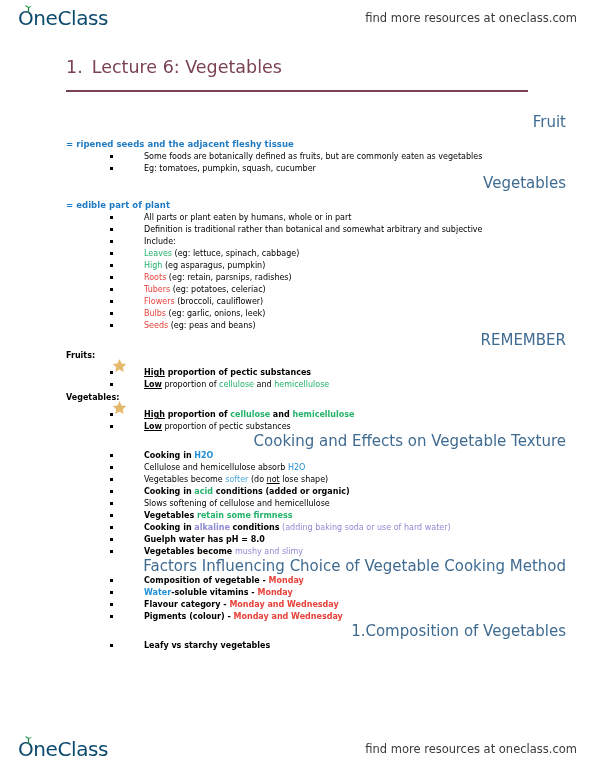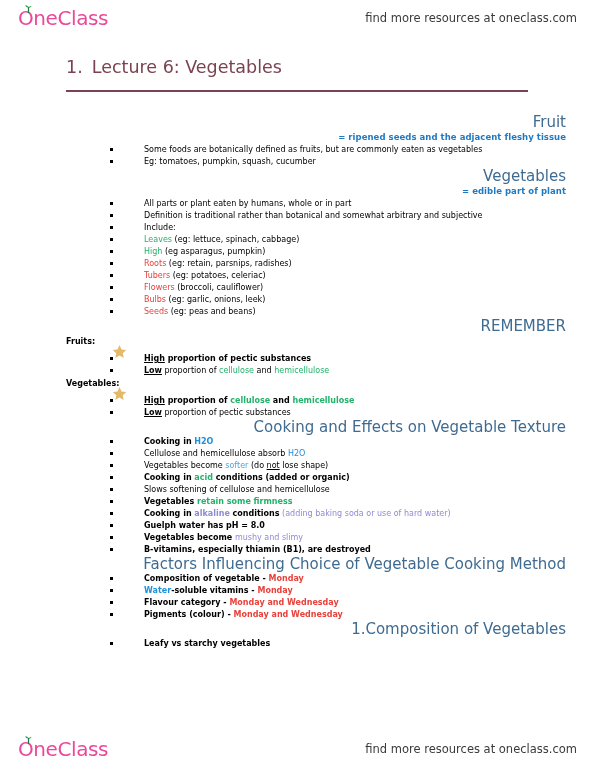--- a/index.html
+++ b/index.html
@@ -33,21 +33,21 @@
 
   .logo {
     display: inline-flex;
     align-items: center;
     position: relative;
   }
   .logo-text {
     font-family: "DejaVu Sans", sans-serif;
     font-size: 20px;
     letter-spacing: -0.4px;
-    color: #ec4899;
+    color: #0c4a6e;
     font-weight: 400;
   }
   .logo-sprout {
     position: absolute;
     left: 6px;
     top: -1px;
     width: 9px;
     height: 9px;
     pointer-events: none;
   }
@@ -94,23 +94,22 @@
     white-space: nowrap;
     text-align: right;
   }
 
   .subdef {
     font-family: "DejaVu Sans", sans-serif;
     color: #1f7ac4;
     font-size: 8.5px;
     line-height: 11px;
     font-weight: 600;
-    margin: 1px 0 1px 0;
+    margin: 8px 0 1px 0;
     letter-spacing: 0.05px;
-    text-align: right;
   }
 
   .plainline {
     font-family: "DejaVu Sans", sans-serif;
     font-size: 8px;
     font-weight: 700;
     line-height: 12px;
     color: #000;
     margin: 1px 0;
   }
@@ -299,24 +298,20 @@
     <span>Cooking in </span><span class="c-purple">alkaline</span><span> conditions</span><span class="c-purple" style="font-weight:400"> (adding baking soda or use of hard water)</span>
   </div>
   <div class="row bold">
     <span class="bullet"></span>
     <span>Guelph water has pH = 8.0</span>
   </div>
   <div class="row bold">
     <span class="bullet"></span>
     <span>Vegetables become </span><span class="c-purple" style="font-weight:400">mushy and slimy</span>
   </div>
-  <div class="row bold">
-    <span class="bullet"></span>
-    <span>B-vitamins, especially thiamin (B1), are destroyed</span>
-  </div>
 
   <div class="h-section">Factors Influencing Choice of Vegetable Cooking Method</div>
   <div class="row semib">
     <span class="bullet"></span>
     <span>Composition of vegetable - </span><span class="c-red">Monday</span>
   </div>
   <div class="row semib">
     <span class="bullet"></span>
     <span class="c-blue">Water</span><span>-soluble vitamins - </span><span class="c-red">Monday</span>
   </div>

